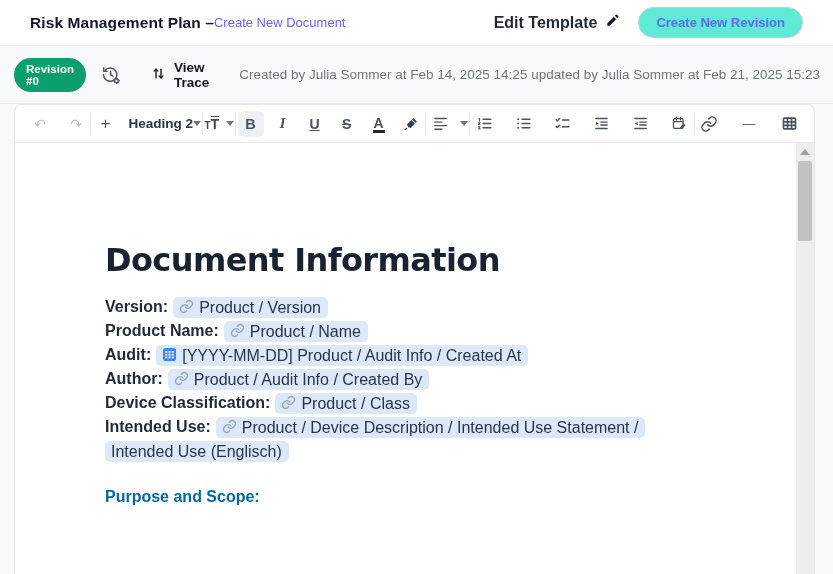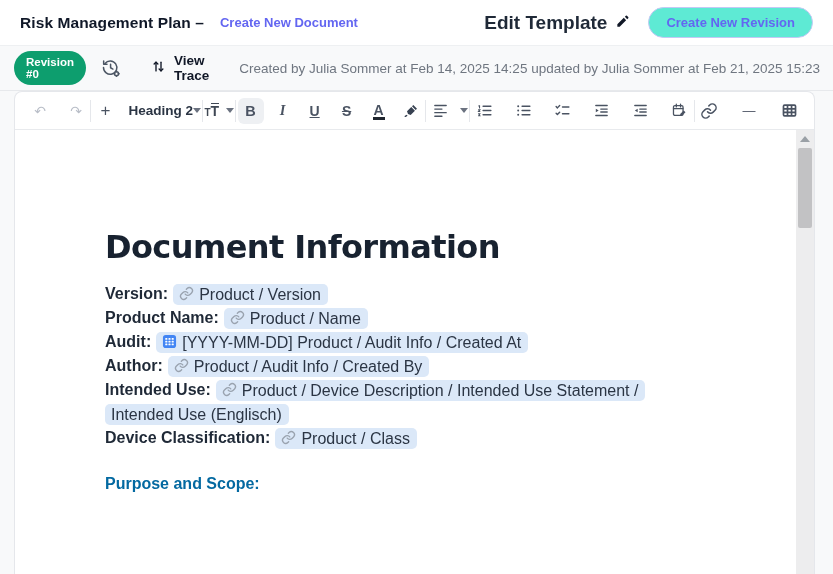--- a/index.html
+++ b/index.html
@@ -1,29 +1,29 @@
 <!DOCTYPE html>
 <html><head>
 <meta charset="utf-8">
 <style>
   * { margin:0; padding:0; box-sizing:border-box; }
   html,body { width:833px; height:574px; overflow:hidden; }
   body { font-family:"Liberation Sans", sans-serif; background:#f8f9fa; color:#1f2937; }
 
   
-  .header { height:45px; background:#ffffff; display:flex; align-items:center; padding:0 20px; }
+  .header { height:45px; background:#ffffff; display:flex; align-items:center; padding:0 30px; }
   .page-title { font-size:15.5px; font-weight:bold; color:#101828; letter-spacing:.1px; }
-  .create-doc-link { font-size:13px; font-weight:bold; color:#6366f1; margin-left:16px; text-decoration:none; cursor:pointer; }
+  .create-doc-link { font-size:13px; font-weight:normal; color:#6366f1; text-decoration:none; cursor:pointer; }
   .header-right { margin-left:auto; display:flex; align-items:center; gap:18px; }
-  .edit-template { display:flex; align-items:center; gap:8px; font-size:19px; font-weight:bold; color:#1f2937; cursor:pointer; }
+  .edit-template { display:flex; align-items:center; gap:8px; font-size:16px; font-weight:bold; color:#1f2937; cursor:pointer; }
   .btn-revision { background:#5eead4; border:1px solid #c3c8f5; color:#6366f1; font-weight:bold;
     font-size:13px; padding:7px 17px; border-radius:17px; cursor:pointer; font-family:inherit; }
 
   
-  .statusbar { height:46px; background:#f8f9fa; border-top:1px solid #eef0f2; border-bottom:1px solid #e7e9ec;
+  .statusbar { height:59px; background:#f8f9fa; border-top:1px solid #eef0f2; border-bottom:1px solid #e7e9ec;
     display:flex; align-items:center; padding:0 14px; gap:15px; }
   .badge { background:#0d9e6e; color:#ffffff; font-size:11.5px; font-weight:bold; padding:5px 12px; border-radius:999px; }
   .vdiv { width:1px; height:24px; background:#e3e5e8; }
   .icon-btn { display:flex; align-items:center; justify-content:center; cursor:pointer; color:#4b5563; }
   .view-trace { display:flex; align-items:center; gap:8px; font-size:13.5px; font-weight:bold; color:#111827; cursor:pointer; }
   .meta { font-size:13.5px; color:#6f7680; white-space:nowrap; }
 
   
   .card { margin-left:14px; width:801px; height:483px; background:#ffffff;
     border:1px solid #e5e7eb; border-bottom:none; border-radius:8px 8px 0 0; display:flex; flex-direction:column; }
@@ -295,30 +295,30 @@
                 </g>
               </svg><span>[YYYY-MM-DD] Product / Audit Info / Created At</span></span>
         </div>
         <div class="field-line">
           <strong>Author:</strong><span class="chip"><svg width="15" height="15" viewBox="0 0 24 24" fill="none" stroke="#9aa3af" stroke-width="2.2" stroke-linecap="round" stroke-linejoin="round">
                 <path d="M10 13a5 5 0 0 0 7.54.54l2.5-2.5a5 5 0 0 0-7.07-7.07l-1.2 1.2"></path>
                 <path d="M14 11a5 5 0 0 0-7.54-.54l-2.5 2.5a5 5 0 0 0 7.07 7.07l1.2-1.2"></path>
               </svg><span>Product / Audit Info / Created By</span></span>
         </div>
         <div class="field-line">
+          <strong>Device Classification:</strong><span class="chip"><svg width="15" height="15" viewBox="0 0 24 24" fill="none" stroke="#9aa3af" stroke-width="2.2" stroke-linecap="round" stroke-linejoin="round">
+                <path d="M10 13a5 5 0 0 0 7.54.54l2.5-2.5a5 5 0 0 0-7.07-7.07l-1.2 1.2"></path>
+                <path d="M14 11a5 5 0 0 0-7.54-.54l-2.5 2.5a5 5 0 0 0 7.07 7.07l1.2-1.2"></path>
+              </svg><span>Product / Class</span></span>
+        </div>
+        <div class="field-line">
           <strong>Intended Use:</strong><span class="chip"><svg width="15" height="15" viewBox="0 0 24 24" fill="none" stroke="#9aa3af" stroke-width="2.2" stroke-linecap="round" stroke-linejoin="round">
                 <path d="M10 13a5 5 0 0 0 7.54.54l2.5-2.5a5 5 0 0 0-7.07-7.07l-1.2 1.2"></path>
                 <path d="M14 11a5 5 0 0 0-7.54-.54l-2.5 2.5a5 5 0 0 0 7.07 7.07l1.2-1.2"></path>
               </svg><span>Product / Device Description / Intended Use Statement / Intended Use (Englisch)</span></span>
-        </div>
-        <div class="field-line">
-          <strong>Device Classification:</strong><span class="chip"><svg width="15" height="15" viewBox="0 0 24 24" fill="none" stroke="#9aa3af" stroke-width="2.2" stroke-linecap="round" stroke-linejoin="round">
-                <path d="M10 13a5 5 0 0 0 7.54.54l2.5-2.5a5 5 0 0 0-7.07-7.07l-1.2 1.2"></path>
-                <path d="M14 11a5 5 0 0 0-7.54-.54l-2.5 2.5a5 5 0 0 0 7.07 7.07l1.2-1.2"></path>
-              </svg><span>Product / Class</span></span>
         </div>
 
         <div class="spacer"></div>
 
         <div class="purpose-label">Purpose and Scope:</div>
       </div>
     </div>
 
     <div class="scrollbar">
       <span class="sb-arrow"></span>

